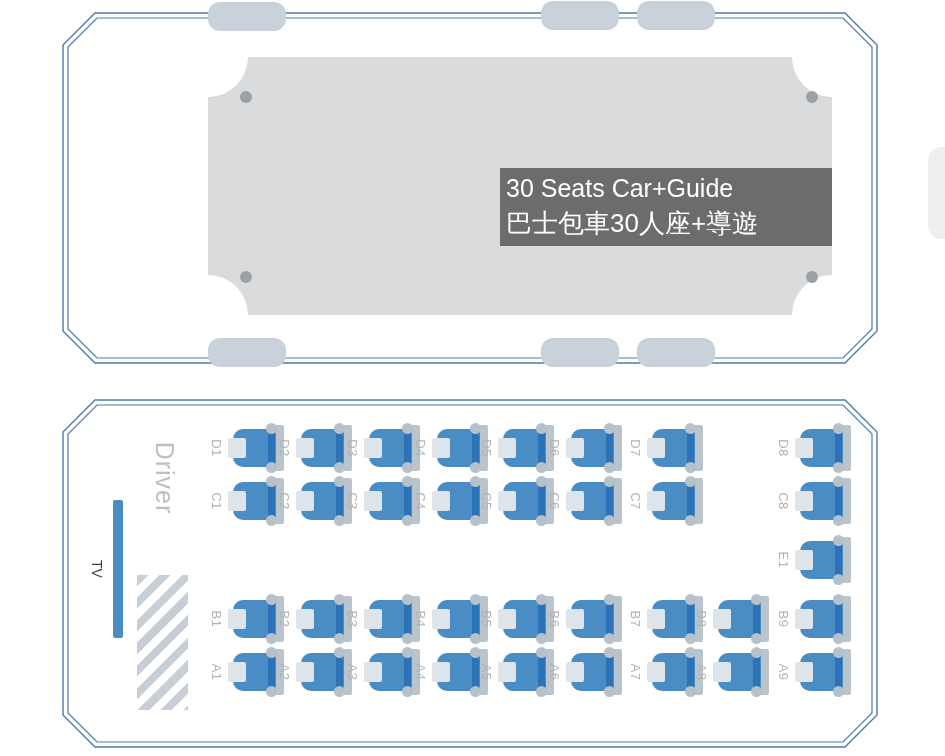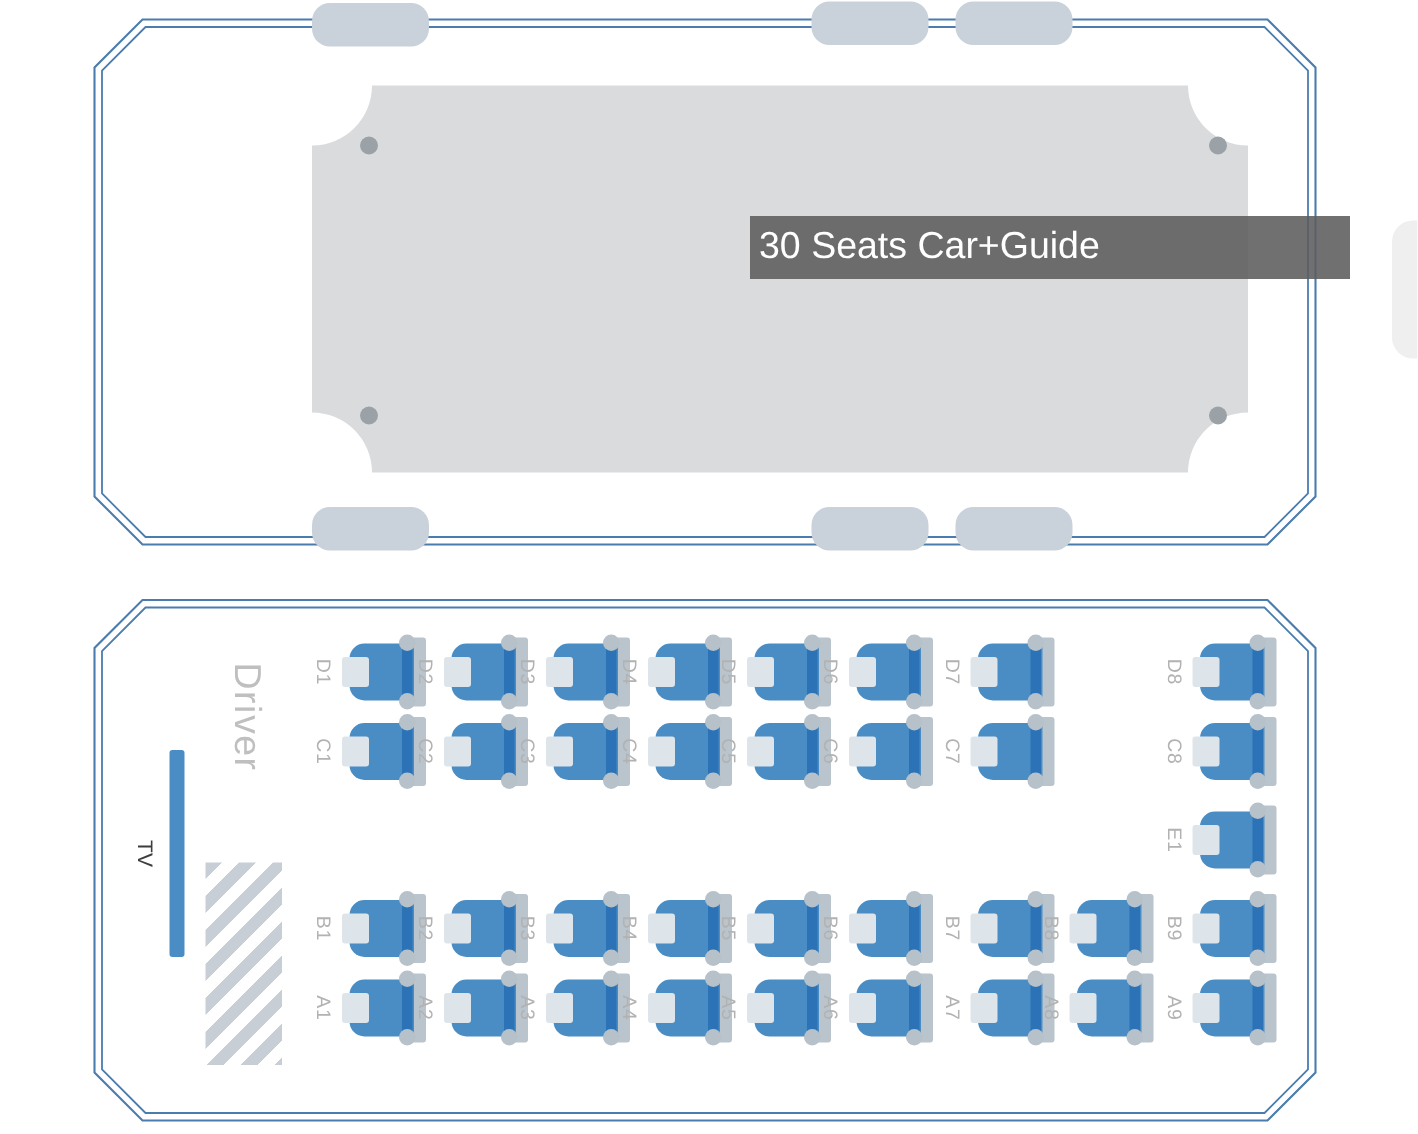--- a/index.html
+++ b/index.html
@@ -8,21 +8,21 @@
     background:#fff; font-family:"Liberation Sans", sans-serif;
   }
   svg.layer { position:absolute; left:0; top:0; z-index:0; }
 
   
   .wheel {
     position:absolute; width:78px; height:29px;
     background:#c9d2db; border-radius:12px; z-index:2;
   }
   .roof-label {
-    position:absolute; left:500px; top:144px; width:400px;
+    position:absolute; left:500px; top:168px; width:332px;
     background:rgba(92,92,92,0.88); color:#ffffff;
     padding:3px 6px 5px 6px; z-index:3; box-sizing:border-box;
   }
   .roof-label .l1 { font-size:25px; line-height:34px; white-space:nowrap; }
   .roof-label .l2 { font-size:26px; line-height:36px; white-space:nowrap; }
   .edge-pill {
     position:absolute; left:928px; top:147px; width:30px; height:92px;
     background:#efefef; border-radius:14px; z-index:1;
   }
   .driver-label {
@@ -83,20 +83,21 @@
 
   <div class="wheel" style="left:208px;top:2px"></div>
   <div class="wheel" style="left:541px;top:1px"></div>
   <div class="wheel" style="left:637px;top:1px"></div>
   <div class="wheel" style="left:208px;top:338px"></div>
   <div class="wheel" style="left:541px;top:338px"></div>
   <div class="wheel" style="left:637px;top:338px"></div>
 
   <div class="roof-label">
     <div class="l1">30 Seats Car+Guide</div>
+    <div class="l2">巴士包車30人座+導遊</div>
   </div>
 
   <div class="edge-pill"></div>
 
   <div class="driver-label">Driver</div>
   <div class="tv-label">TV</div>
   <div class="tv-bar"></div>
   <div class="door-hatch"></div>
 
   <div id="seat-layer">

